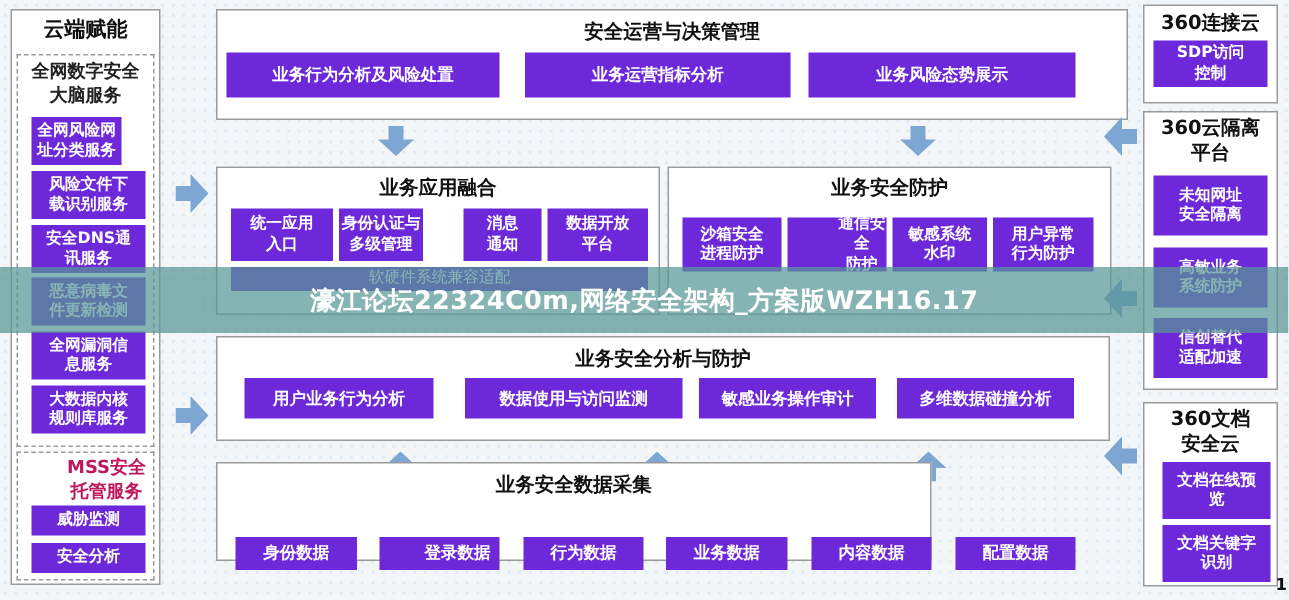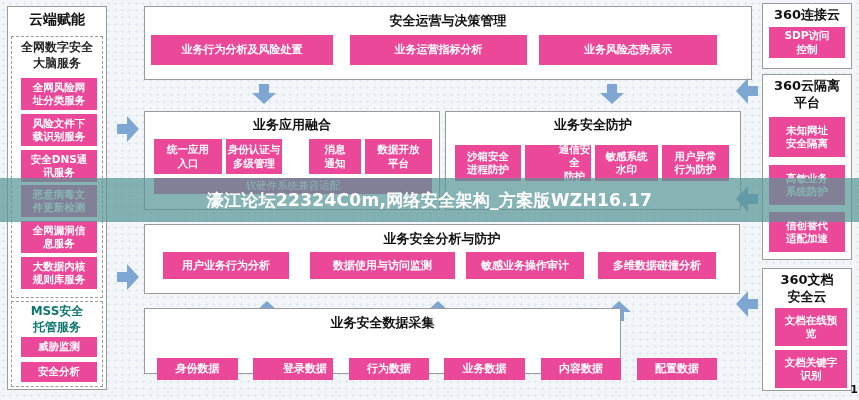--- a/index.html
+++ b/index.html
@@ -25,21 +25,21 @@
     position: absolute;
     border: 1.5px dashed #9a9a9a;
     background: transparent;
   }
   .title {
     position: absolute; left: 0; right: 0;
     text-align: center; font-weight: bold; color: #111;
   }
   .btn {
     position: absolute;
-    background: #ec4899;
+    background: #6d28d9;
     color: #ffffff;
     font-weight: bold;
     display: flex; align-items: center; justify-content: center;
     text-align: center;
     line-height: 1.25;
     white-space: pre-line;
   }
   .fs11 { font-size: 11px; }
   .fs10 { font-size: 10.5px; }
   .arrow { position: absolute; }
@@ -63,35 +63,35 @@
 
 <div class="bg-dots"></div>
 
 <div class="panel" style="left:7px;top:6px;width:100px;height:384px;">
   <div class="title" style="top:4px;font-size:14px;">云端赋能</div>
 </div>
 <div class="dashed" style="left:11px;top:36px;width:92px;height:262px;"></div>
 <div class="title" style="left:11px;right:auto;width:92px;top:40px;font-size:12px;white-space:pre-line;line-height:1.3;color:#222;">全网数字安全
 大脑服务</div>
 
-<div class="btn fs10" style="left:21px;top:78px;width:76px;height:32px;">全网风险网
+<div class="btn fs10" style="left:21px;top:78px;width:60px;height:32px;">全网风险网
 址分类服务</div>
 <div class="btn fs10" style="left:21px;top:114px;width:76px;height:32px;">风险文件下
 载识别服务</div>
 <div class="btn fs10" style="left:21px;top:150px;width:76px;height:32px;">安全DNS通
 讯服务</div>
 <div class="btn fs10" style="left:21px;top:185px;width:76px;height:32px;">恶意病毒文
 件更新检测</div>
 <div class="btn fs10" style="left:21px;top:221px;width:76px;height:32px;">全网漏洞信
 息服务</div>
 <div class="btn fs10" style="left:21px;top:257px;width:76px;height:32px;">大数据内核
 规则库服务</div>
 
 <div class="dashed" style="left:11px;top:301px;width:92px;height:86px;"></div>
-<div class="title" style="left:11px;right:auto;width:92px;top:304px;font-size:12px;white-space:pre-line;line-height:1.3;color:#0f766e;">MSS安全
+<div class="title" style="left:25px;right:auto;width:92px;top:304px;font-size:12px;white-space:pre-line;line-height:1.3;color:#be185d;">MSS安全
 托管服务</div>
 <div class="btn fs10" style="left:21px;top:337px;width:76px;height:20px;">威胁监测</div>
 <div class="btn fs10" style="left:21px;top:362px;width:76px;height:20px;">安全分析</div>
 
 <svg class="arrow" style="left:117px;top:116px;" width="22" height="26" viewBox="0 0 22 26">
     <path d="M0 8 H10 V0 L22 13 L10 26 V18 H0 Z" fill="#7ea6d3"></path>
   </svg>
 <svg class="arrow" style="left:117px;top:264px;" width="22" height="26" viewBox="0 0 22 26">
     <path d="M0 8 H10 V0 L22 13 L10 26 V18 H0 Z" fill="#7ea6d3"></path>
   </svg>

